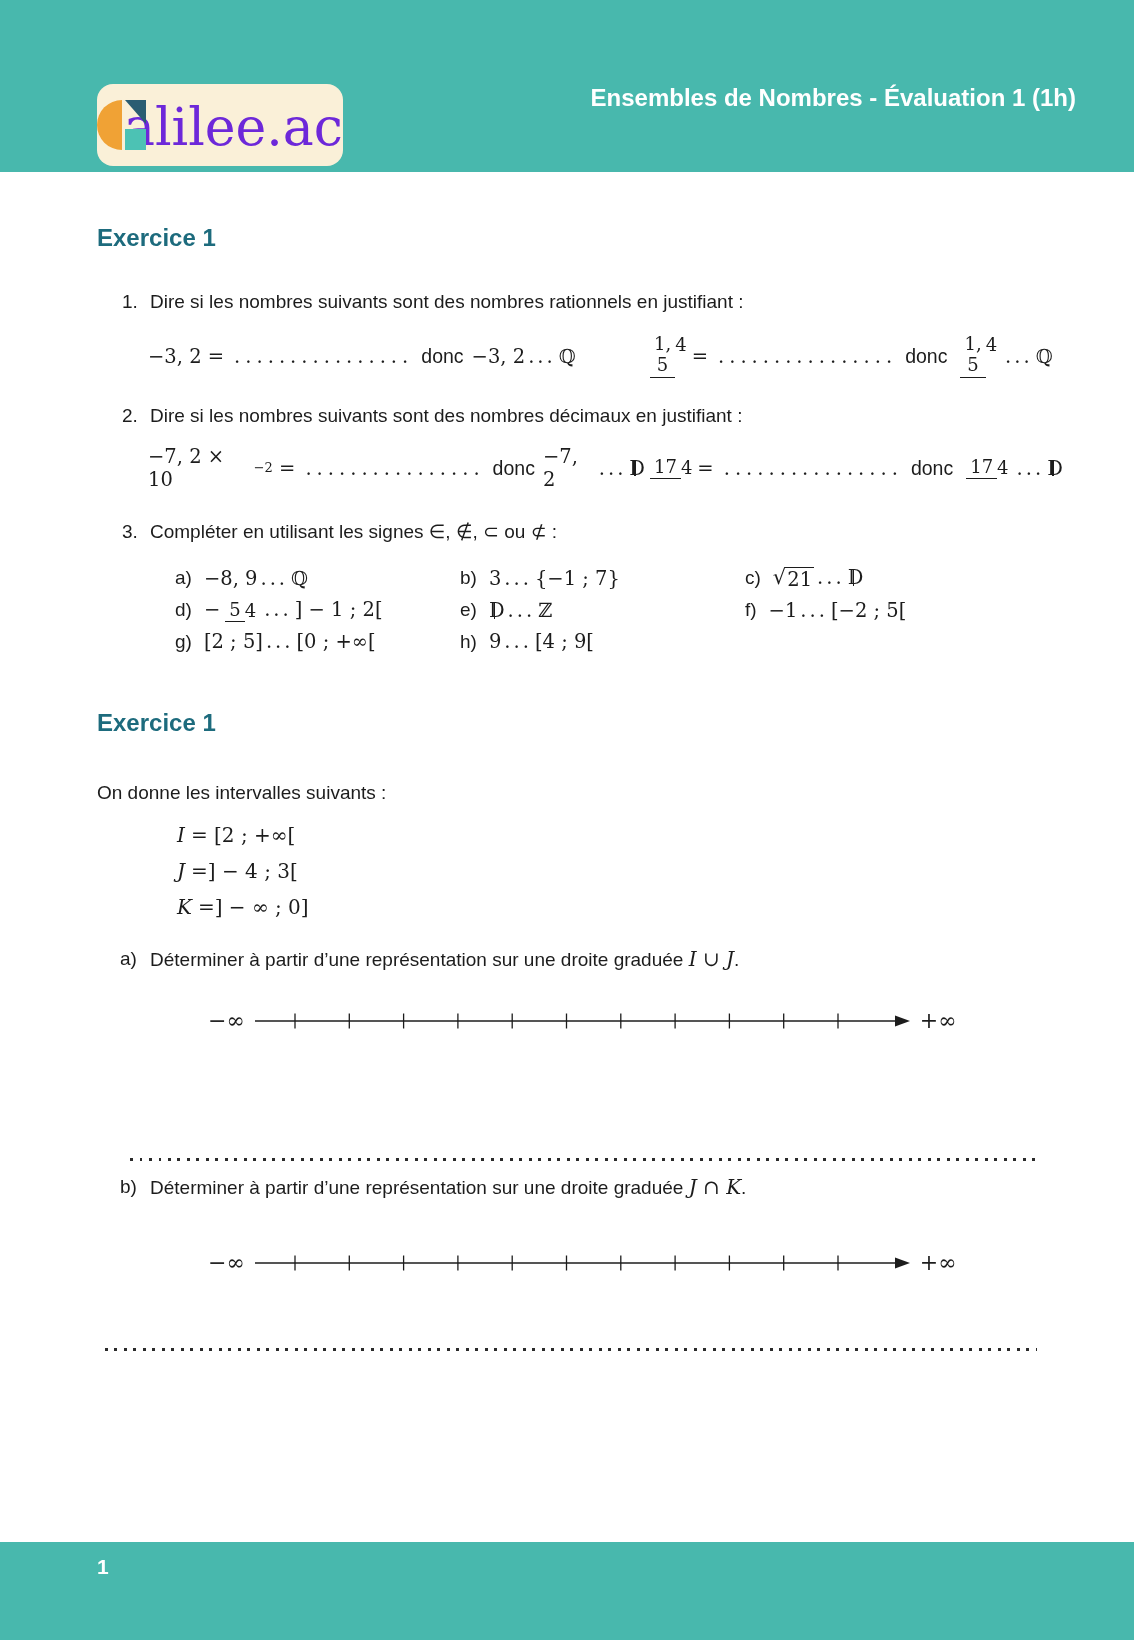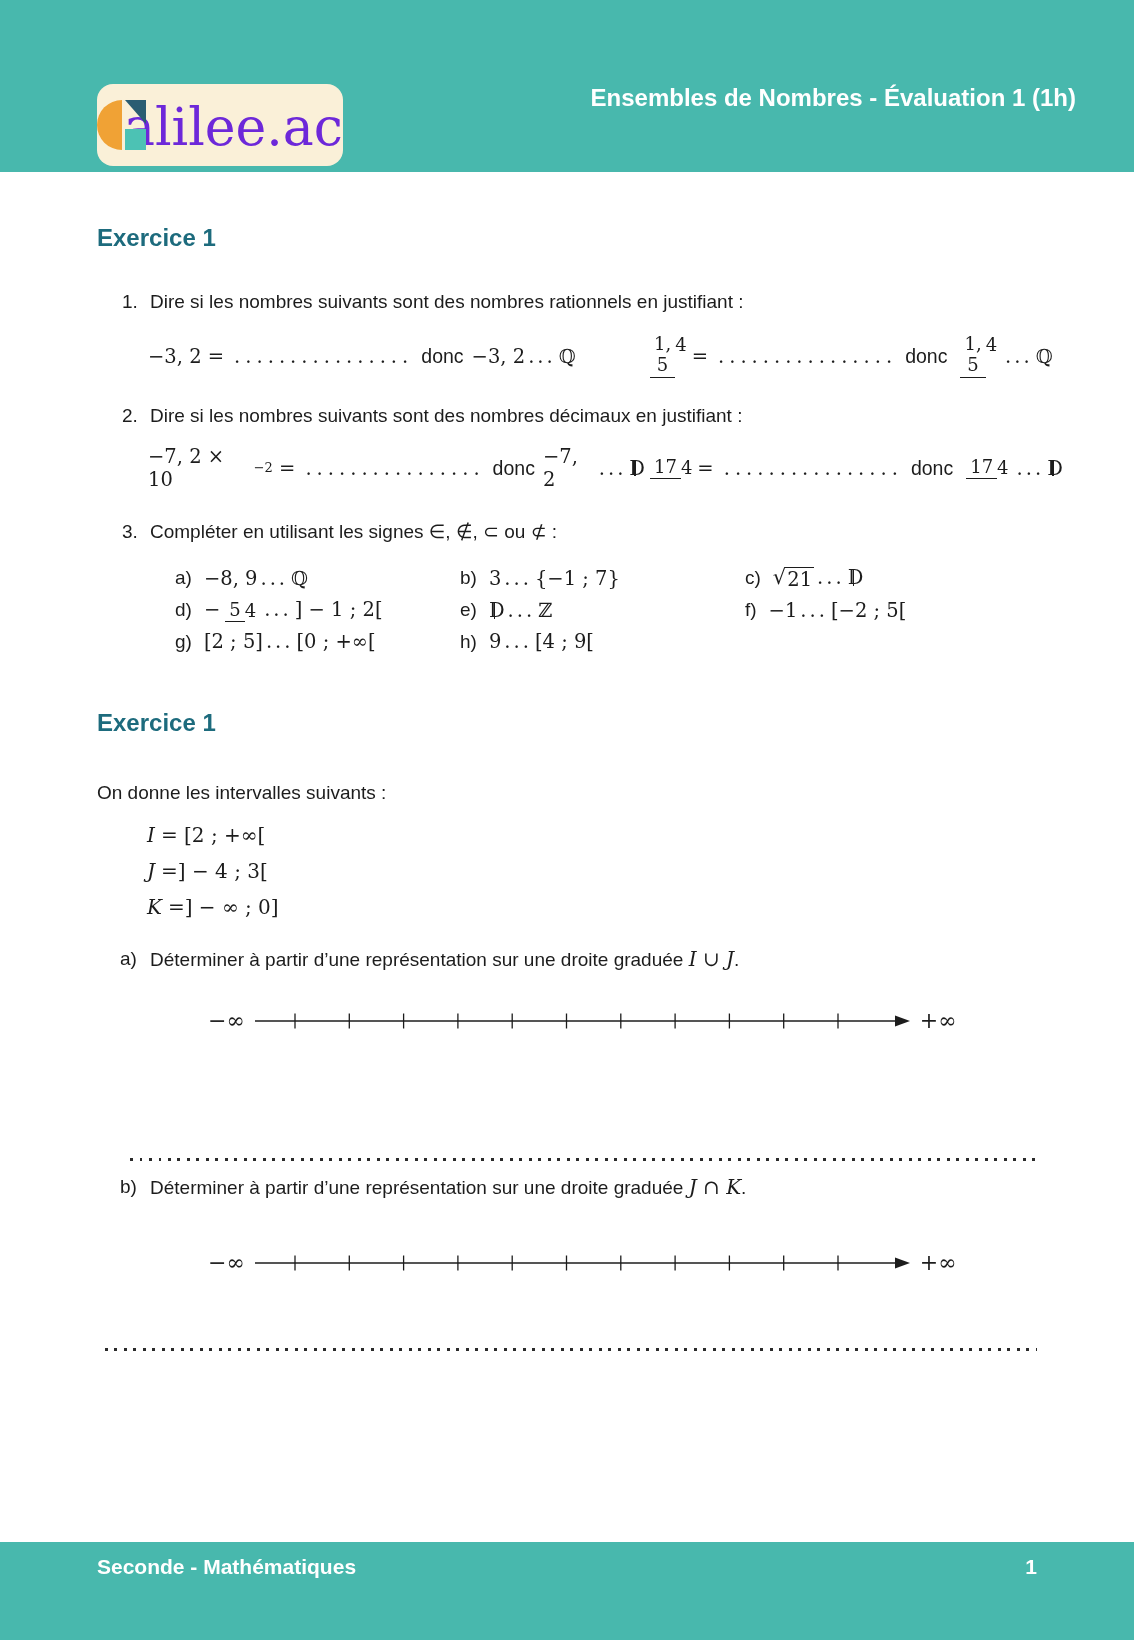--- a/index.html
+++ b/index.html
@@ -50,21 +50,21 @@
   .bbd::after{content:"";position:absolute;left:31%;top:15%;height:71%;width:1.5px;background:currentColor;}
   .sqrt{display:inline-flex;align-items:flex-start;}
   .rsign{font-size:21px;line-height:1;}
   .rbar{border-top:1.4px solid #1c1c1c;padding:1px 2px 0 1px;line-height:1.1;}
   
   .q3grid{display:grid;grid-template-columns:285px 285px 1fr;margin-left:78px;margin-top:22px;row-gap:8px;align-items:center;}
   .q3item{display:flex;align-items:center;}
   .q3label{font-size:19px;margin-right:12px;}
   
   .intro{margin-top:44px;font-size:19px;line-height:24px;}
-  .intervals{margin-top:12px;margin-left:50px;}
+  .intervals{margin-top:12px;margin-left:80px;}
   .interval{line-height:36px;font-size:20px;}
   .ivar{font-style:italic;margin-right:6px;}
   .mvar{font-family:"DejaVu Serif",serif;font-style:italic;font-size:20px;text-align:right;}
   .qaline{margin-top:22px;}
   .qbline{margin-top:14px;}
   .qa-num{width:30px;margin-left:23px;flex:none;}
   
   .numline-row{display:flex;align-items:center;margin-left:111px;}
   .numline-row1{margin-top:36px;}
   .numline-row2{margin-top:50px;}
@@ -269,15 +269,14 @@
         <polygon points="640,7.5 655,13 640,18.5" fill="#1c1c1c"></polygon>
       </svg>
     <span class="inf inf-right m">+∞</span>
   </div>
 
   <div class="dotline dotline2"></div>
 
 </div>
 
 <div class="footer">
-  <span class="footer-left">Seconde - Mathématiques</span>
   <span class="footer-page">1</span>
 </div>
 
 </body></html>

